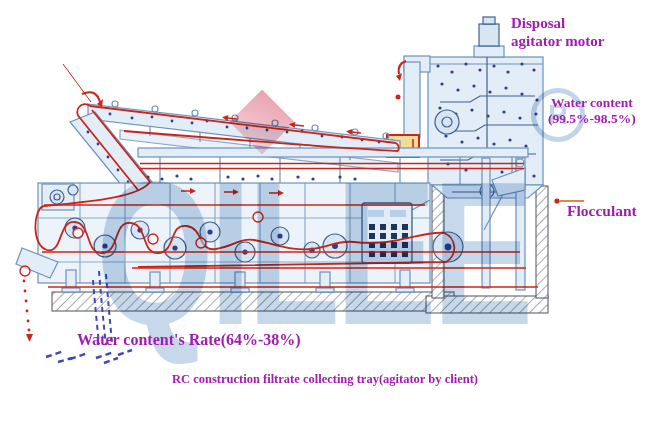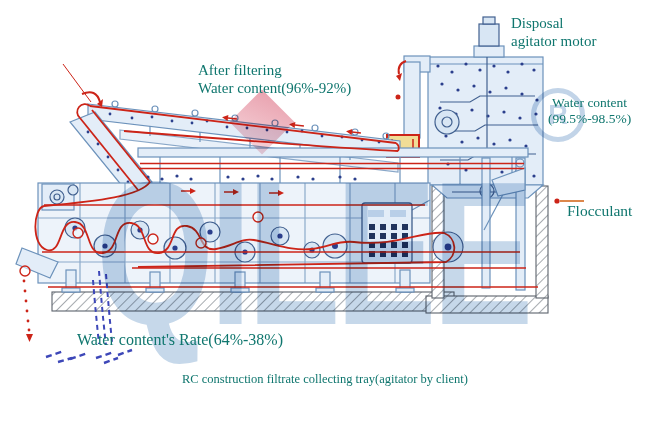--- a/index.html
+++ b/index.html
@@ -1,19 +1,19 @@
 <!DOCTYPE html>
 <html><head>
 <meta charset="utf-8">
 <style>
   html,body{margin:0;padding:0;background:#ffffff;}
   .canvas{position:relative;width:650px;height:427px;background:#ffffff;overflow:hidden;
           font-family:"Liberation Serif",serif;}
   .canvas svg{position:absolute;left:0;top:0;}
-  .label{position:absolute;font-weight:normal;color:#0f766e;white-space:pre-line;line-height:1.18;}
+  .label{position:absolute;font-weight:bold;color:#a21caf;white-space:pre-line;line-height:1.18;}
   .lbl-disposal{left:511px;top:15px;font-size:15px;}
   .lbl-after{left:198px;top:62px;font-size:15px;}
   .lbl-tankwc{left:548px;top:95px;font-size:13.5px;text-align:center;}
   .lbl-floc{left:567px;top:202px;font-size:15.5px;}
   .lbl-rate{left:77px;top:331px;font-size:16px;}
   .lbl-caption{left:50%;top:372px;transform:translateX(-50%);font-size:12.5px;white-space:nowrap;}
   .watermark{position:absolute;left:96px;top:150px;font-family:"Liberation Sans",sans-serif;
              font-weight:bold;font-size:205px;line-height:1;color:#c6d8ea;letter-spacing:-6px;
              transform:scale(0.74,1);transform-origin:0 0;mix-blend-mode:multiply;user-select:none;}
   .rmark{position:absolute;left:531px;top:88px;width:44px;height:44px;border:5px solid #c2d4e8;
@@ -387,20 +387,18 @@
   </svg>
 
   <div class="diamond"></div>
   <div class="watermark">QILEE</div>
   <div class="rmark">
     <span>R</span>
   </div>
 
   <div class="label lbl-disposal">Disposal
 agitator motor</div>
-  <div class="label lbl-after">After filtering
-Water content(96%-92%)</div>
   <div class="label lbl-tankwc">Water content
 (99.5%-98.5%)</div>
   <div class="label lbl-floc">Flocculant</div>
   <div class="label lbl-rate">Water content's Rate(64%-38%)</div>
   <div class="label lbl-caption">RC construction filtrate collecting tray(agitator by client)</div>
 </div>
 
 </body></html>

